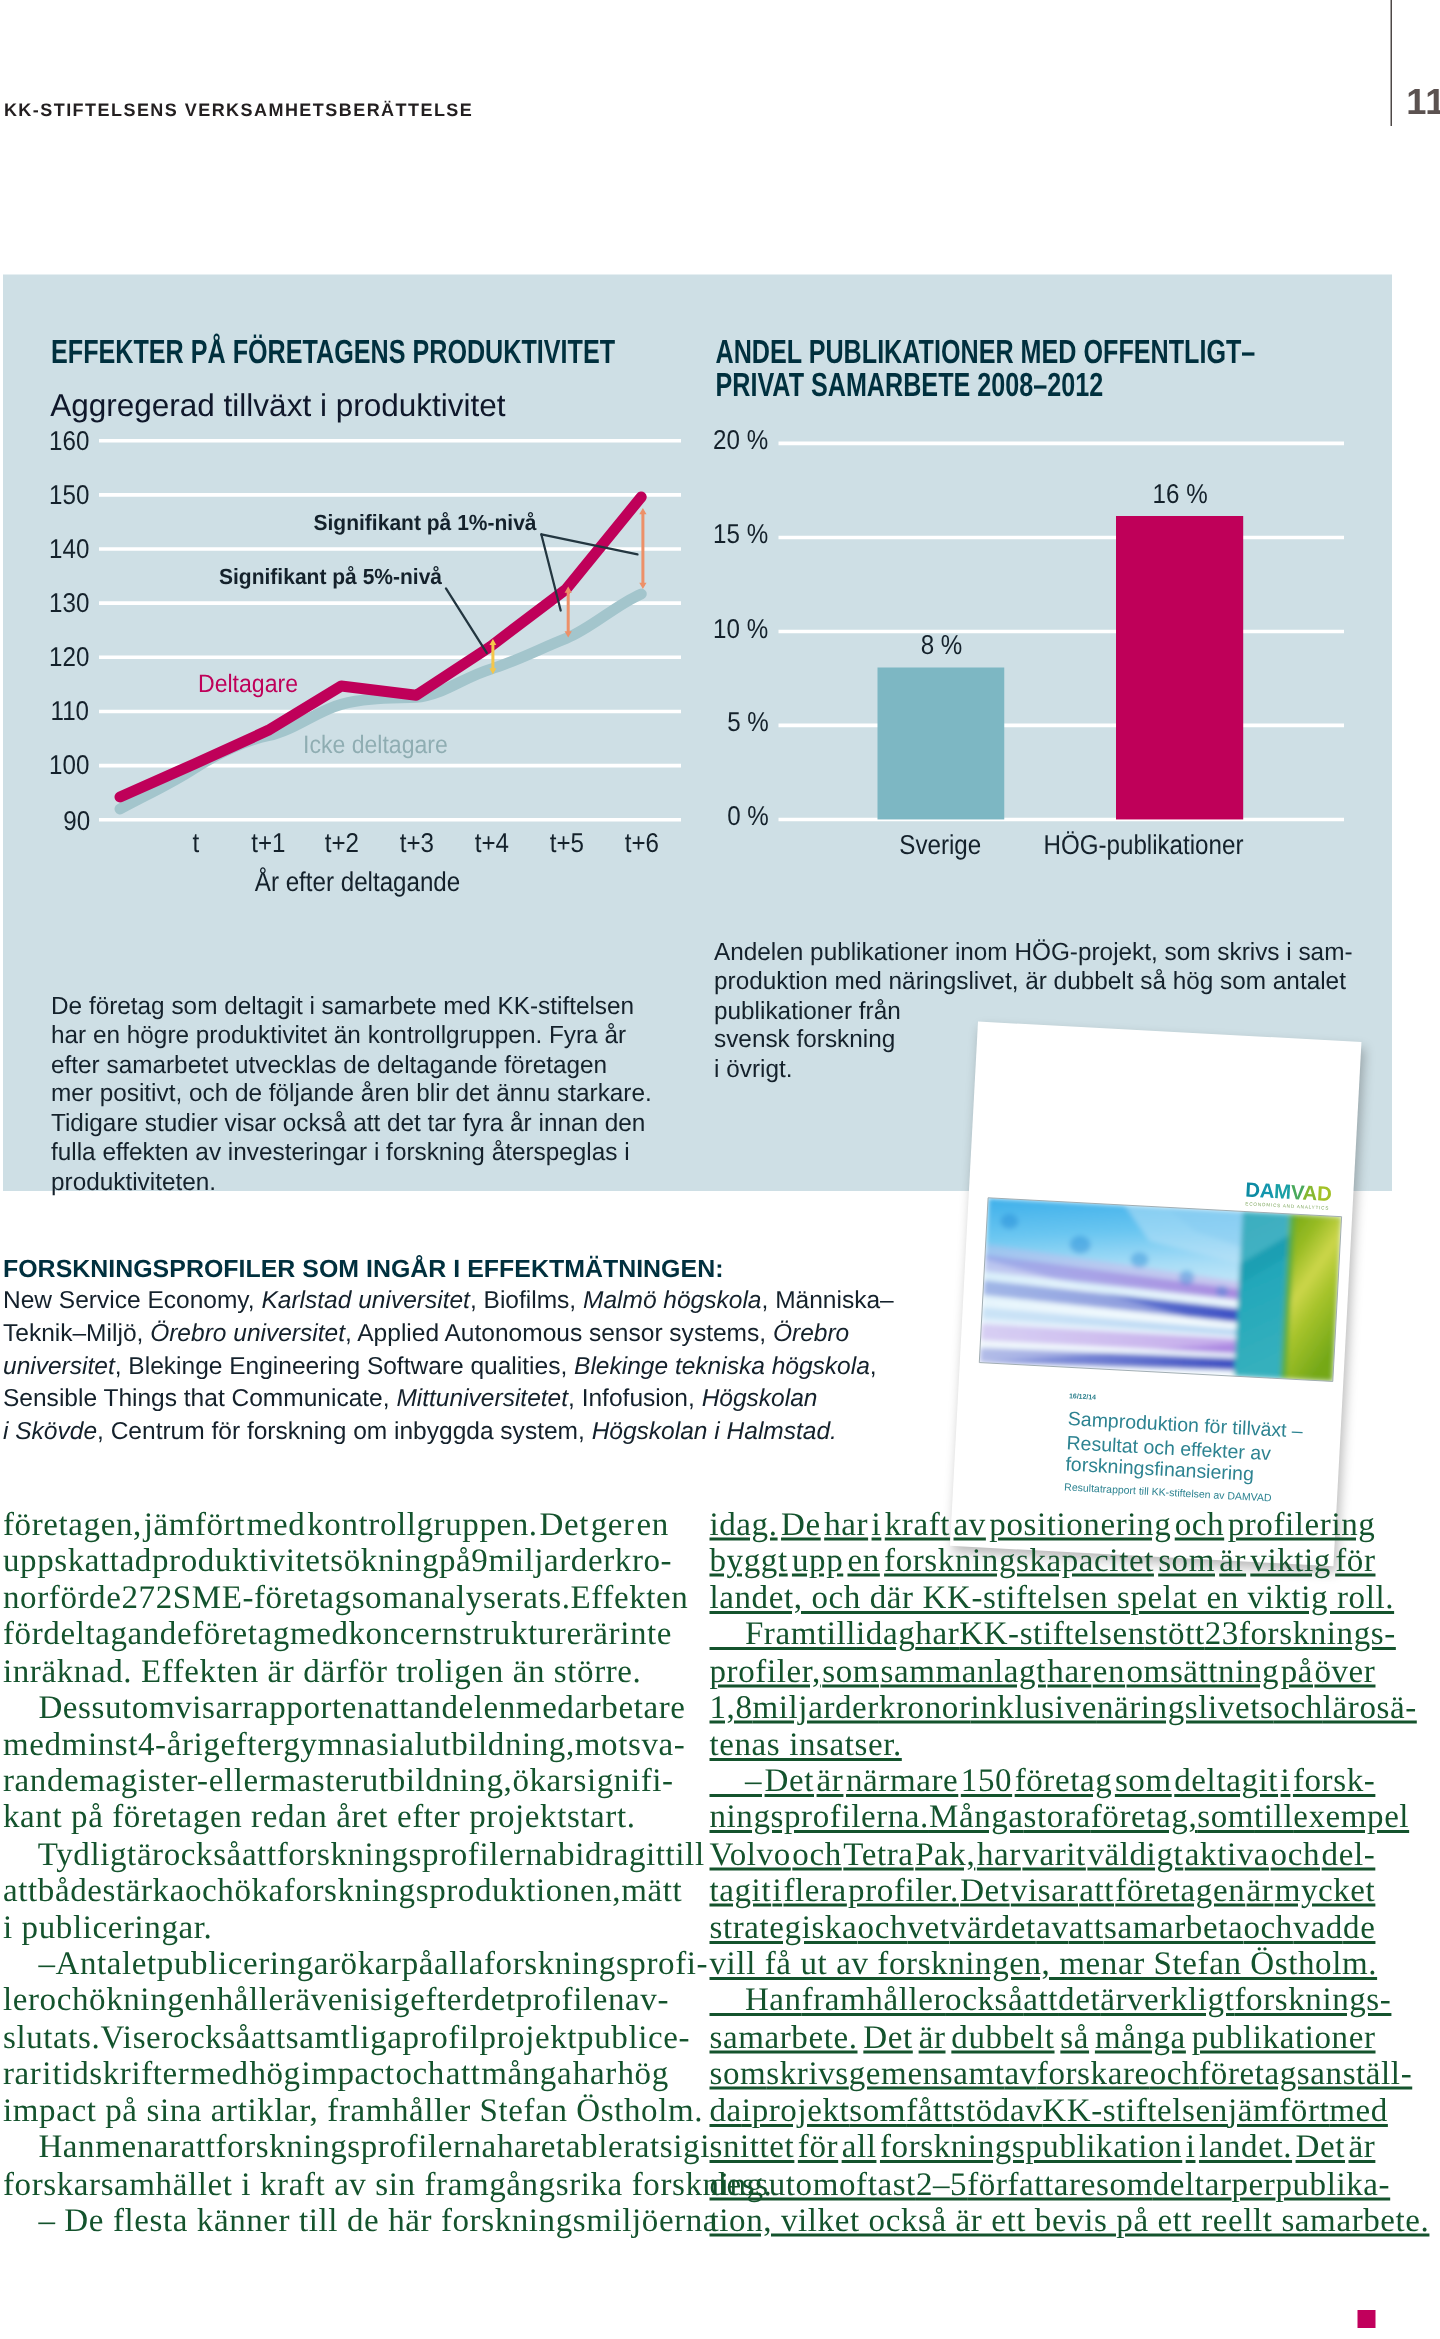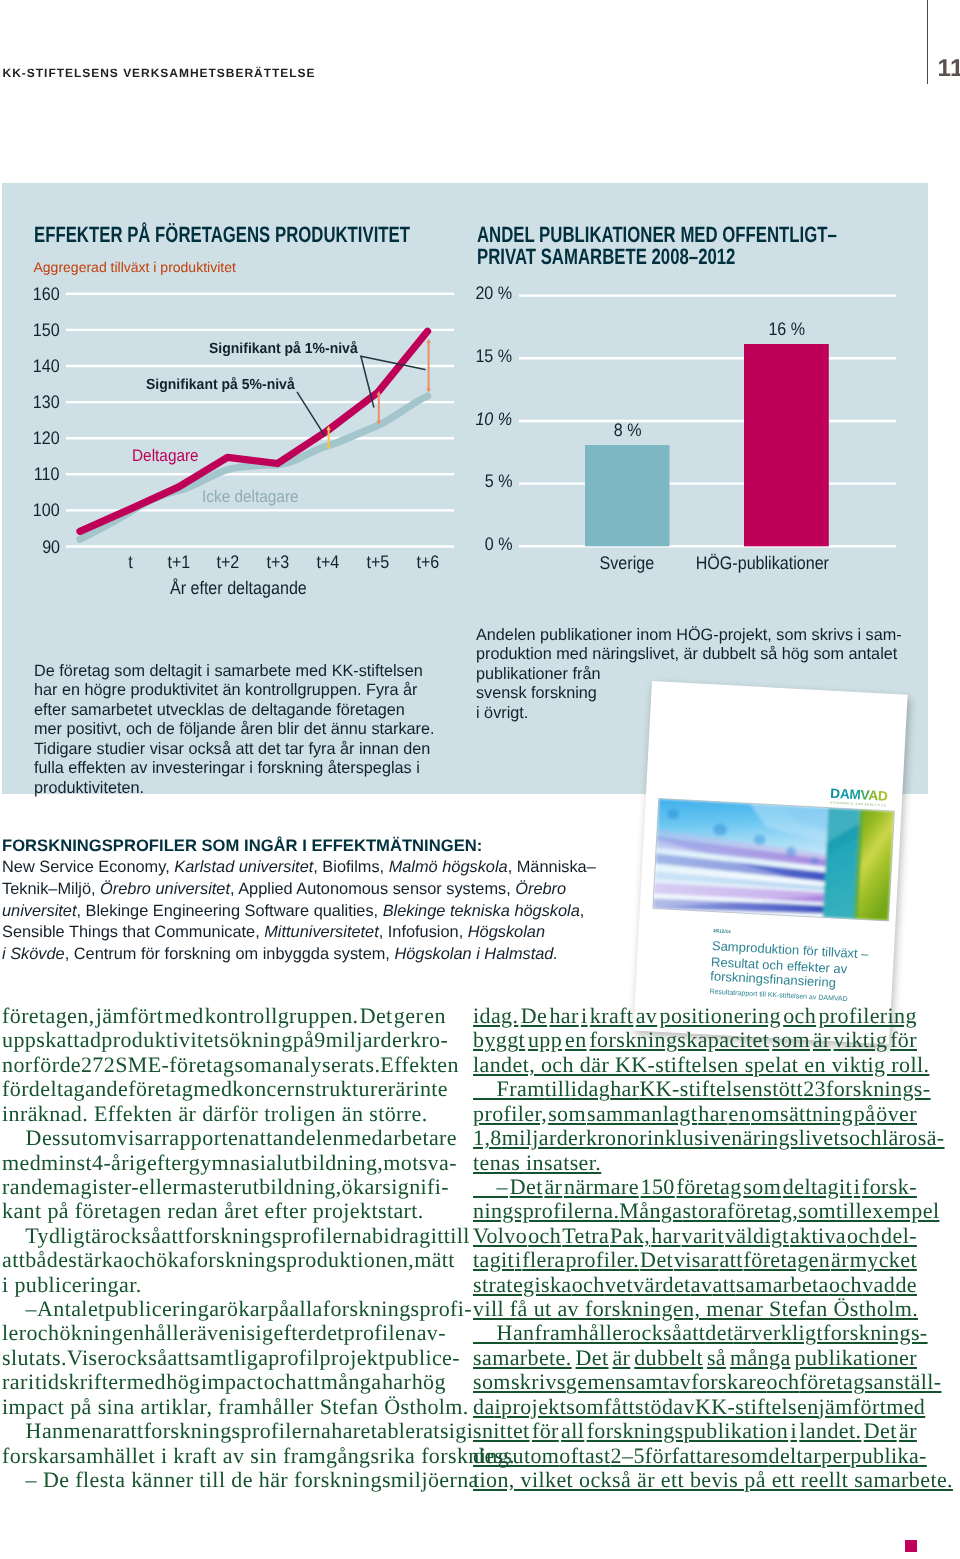--- a/index.html
+++ b/index.html
@@ -17,21 +17,21 @@
 
   
   #panel{left:2px;top:183px;width:926px;height:611px;background:#cedfe5;}
 
   
   .chart-title{font-size:22.3px;font-weight:700;color:#00303e;
       letter-spacing:0px;line-height:22.7px;white-space:nowrap;
       transform:scaleX(0.752);transform-origin:0 0;}
   #chart1-title{left:34px;top:223.5px;}
   #chart2-title{left:476.5px;top:223.5px;}
-  .chart-sub{font-size:14px;color:#c2410c;}
+  .chart-sub{font-size:21px;color:#0f172a;}
   #chart1-sub{left:33.5px;top:258.5px;}
   .axlabel{position:absolute;font-size:18.2px;color:#14212b;white-space:nowrap;}
   .axlabel > span{display:inline-block;transform:scaleX(0.885);transform-origin:center;}
 
   
   .panel-para{position:absolute;font-size:16.5px;color:#14212b;line-height:19.45px;}
   .panel-para > div{transform:scaleX(0.9835);transform-origin:0 0;white-space:nowrap;}
 
   
   #profiles-head{left:2px;top:836px;font-size:16.6px;font-weight:700;color:#00303e;letter-spacing:0.02px;}
@@ -150,21 +150,21 @@
     <line x1="29" y1="193.6" x2="406" y2="193.6" stroke="#ffffff" stroke-width="2.4"></line>
     <line x1="29" y1="256.3" x2="406" y2="256.3" stroke="#ffffff" stroke-width="2.4"></line>
   </g>
   <rect x="95" y="155.0" width="84.5" height="101.3" fill="#7db7c3"></rect>
   <rect x="254" y="54.0" width="84.8" height="202.3" fill="#bf0059"></rect>
 </svg>
 
 <div class="abs" id="bc-yticks" style="left:0;top:0;width:960px;height:0;">
     <div class="axlabel" style="left: 400px; width: 114px; text-align: right; top: 534.1px;"><span>0 %</span></div>
     <div class="axlabel" style="left: 400px; width: 114px; text-align: right; top: 471.4px;"><span>5 %</span></div>
-    <div class="axlabel" style="left: 400px; width: 114px; text-align: right; top: 408.8px; font-style: italic;"><span>10 %</span></div>
+    <div class="axlabel" style="left: 400px; width: 114px; text-align: right; top: 408.8px;"><span>10 %</span></div>
     <div class="axlabel" style="left: 400px; width: 114px; text-align: right; top: 346.1px;"><span>15 %</span></div>
     <div class="axlabel" style="left: 400px; width: 114px; text-align: right; top: 283.4px;"><span>20 %</span></div>
   </div>
 <div class="abs" id="bc-xticks" style="left:0;top:0;width:960px;height:0;">
     <div class="axlabel" style="left: 517.3px; top: 553px; width: 220px; text-align: center;"><span>Sverige</span></div>
     <div class="axlabel" style="left: 687px; top: 553px; width: 220px; text-align: left;"><span>HÖG-publikationer</span></div>
   </div>
 <div class="abs" id="bc-vlabels" style="left:0;top:0;width:960px;height:0;">
     <div class="axlabel" style="left: 517.3px; top: 419.5px; width: 220px; text-align: center;"><span>8 %</span></div>
     <div class="axlabel" style="left: 676.4px; top: 318.5px; width: 220px; text-align: center;"><span>16 %</span></div>

